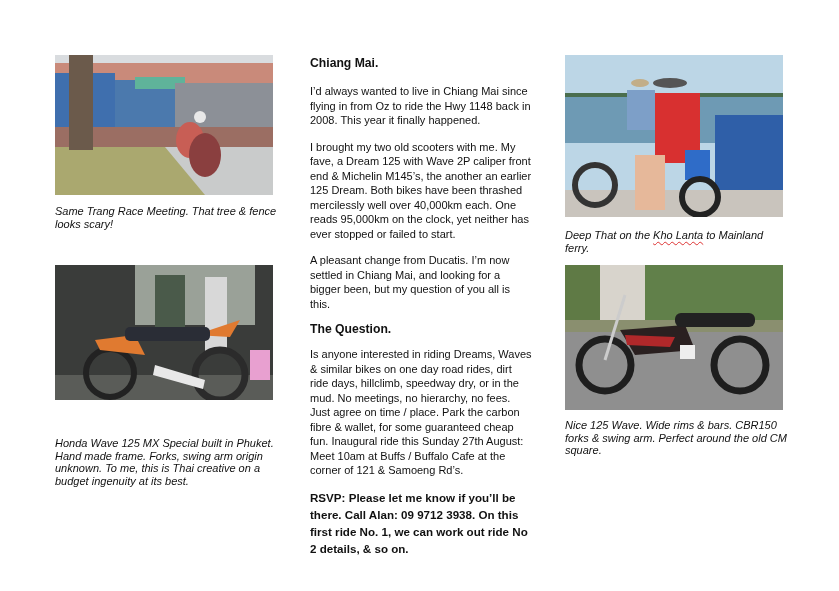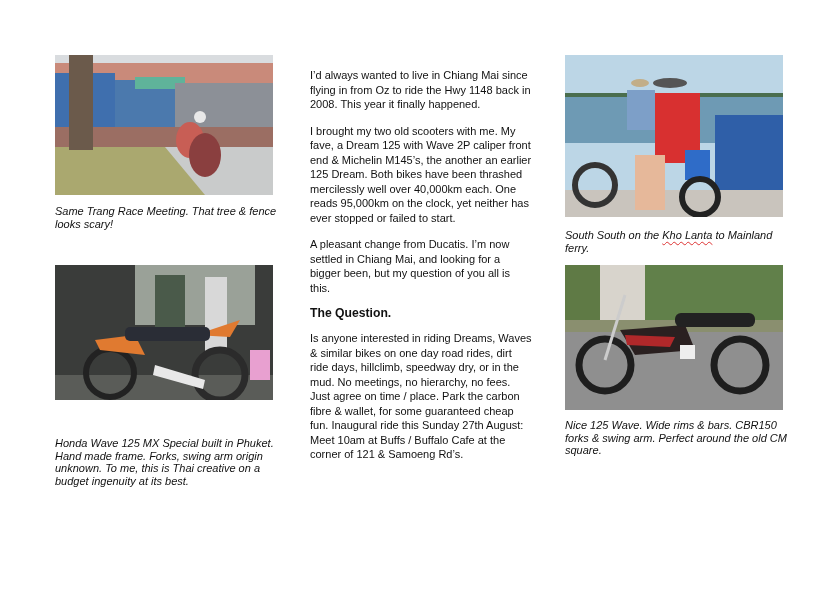--- a/index.html
+++ b/index.html
@@ -49,52 +49,54 @@
     <circle cx="165" cy="110" r="25" fill="none" stroke="#2b2b2b" stroke-width="7"></circle>
     <polygon points="40,75 80,70 90,90 45,85" fill="#e07a30"></polygon>
     <polygon points="140,70 185,55 175,72" fill="#e07a30"></polygon>
     <rect x="70" y="62" width="85" height="14" rx="5" fill="#2a2d36"></rect>
     <polygon points="100,100 150,115 148,124 98,110" fill="#e8e8e8"></polygon>
   </svg>
 </div>
 <div class="caption" style="left:55px;top:437px;width:225px;">Honda Wave 125 MX Special built in Phuket. Hand made frame. Forks, swing arm origin unknown. To me, this is Thai creative on a budget ingenuity at its best.</div>
 
 <div class="col">
+  <h2>Chiang Mai.</h2>
   <div class="gap" style="height:13px;"></div>
   <p>I’d always wanted to live in Chiang Mai since flying in from Oz to ride the Hwy 1148 back in 2008. This year it finally happened.</p>
   <div class="gap"></div>
   <p>I brought my two old scooters with me. My fave, a Dream 125 with Wave 2P caliper front end &amp; Michelin M145’s, the another an earlier 125 Dream. Both bikes have been thrashed mercilessly well over 40,000km each. One reads 95,000km on the clock, yet neither has ever stopped or failed to start.</p>
   <div class="gap"></div>
   <p>A pleasant change from Ducatis. I’m now settled in Chiang Mai, and looking for a bigger been, but my question of you all is this.</p>
   <div class="gap" style="height:10px;"></div>
   <h2>The Question.</h2>
   <div class="gap" style="height:10px;"></div>
   <p>Is anyone interested in riding Dreams, Waves &amp; similar bikes on one day road rides, dirt ride days, hillclimb, speedway dry, or in the mud. No meetings, no hierarchy, no fees. Just agree on time / place. Park the carbon fibre &amp; wallet, for some guaranteed cheap fun. Inaugural ride this Sunday 27th August: Meet 10am at Buffs / Buffalo Cafe at the corner of 121 &amp; Samoeng Rd’s.</p>
   <div class="gap" style="height:11px;"></div>
+  <p class="rsvp">RSVP: Please let me know if you’ll be there. Call Alan: 09 9712 3938. On this first ride No. 1, we can work out ride No 2 details, &amp; so on.</p>
 </div>
 
 <div class="photo" style="left:565px;top:55px;width:218px;height:162px;">
   <svg viewBox="0 0 218 162" preserveAspectRatio="none">
     <rect width="218" height="162" fill="#bcd6e6"></rect>
     <rect x="0" y="38" width="218" height="50" fill="#6e9ab4"></rect>
     <rect x="0" y="38" width="218" height="4" fill="#4a6e4e"></rect>
     <rect x="150" y="60" width="68" height="80" fill="#2f5fa8"></rect>
     <rect x="0" y="135" width="218" height="27" fill="#c9c4bd"></rect>
     <rect x="90" y="38" width="45" height="70" fill="#d83030"></rect>
     <ellipse cx="105" cy="28" rx="17" ry="5" fill="#555"></ellipse>
     <ellipse cx="75" cy="28" rx="9" ry="4" fill="#c2ae88"></ellipse>
     <rect x="62" y="35" width="28" height="40" fill="#7d9fc8"></rect>
     <rect x="120" y="95" width="25" height="30" fill="#2f6cc8"></rect>
     <circle cx="30" cy="130" r="20" fill="none" stroke="#333" stroke-width="6"></circle>
     <circle cx="135" cy="142" r="18" fill="none" stroke="#222" stroke-width="6"></circle>
     <rect x="70" y="100" width="30" height="55" fill="#e6b89a"></rect>
   </svg>
 </div>
 <div class="caption" style="left:565px;top:229px;width:225px;">
-  <span>South South on the </span><span class="ul">Kho Lanta</span><span> to Mainland ferry.</span>
+  <span>Deep That on the </span><span class="ul">Kho Lanta</span><span> to Mainland ferry.</span>
 </div>
 
 <div class="photo" style="left:565px;top:265px;width:218px;height:145px;">
   <svg viewBox="0 0 218 145" preserveAspectRatio="none">
     <rect width="218" height="145" fill="#9b9b98"></rect>
     <rect x="0" y="0" width="218" height="55" fill="#d8d4cc"></rect>
     <rect x="0" y="0" width="35" height="55" fill="#5f7a45"></rect>
     <rect x="80" y="0" width="138" height="55" fill="#61804a"></rect>
     <rect x="0" y="55" width="218" height="12" fill="#8a8f6f"></rect>
     <rect x="0" y="67" width="218" height="78" fill="#8f8f8f"></rect>

